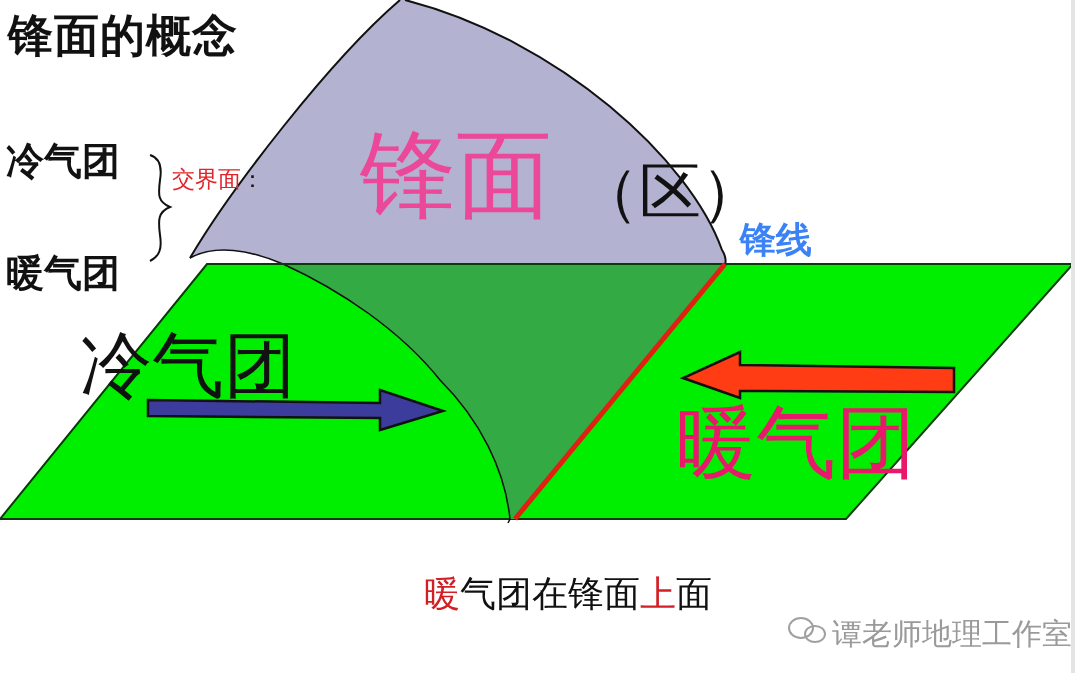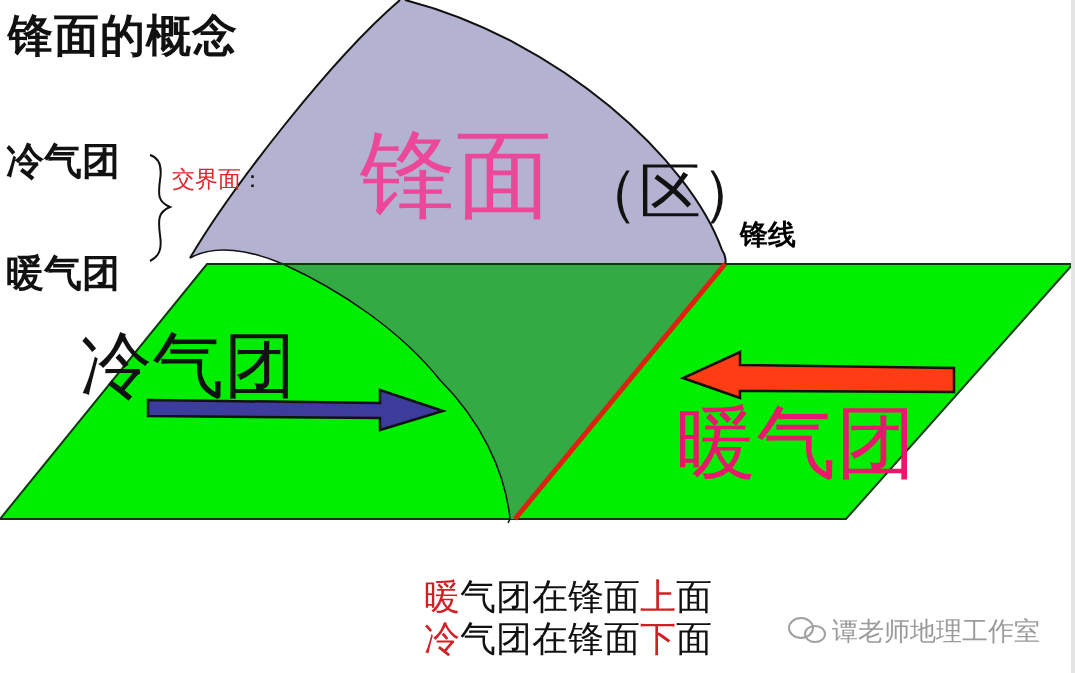--- a/index.html
+++ b/index.html
@@ -8,27 +8,27 @@
   .abs { position:absolute; white-space:nowrap; }
   svg.diagram { position:absolute; left:0; top:0; }
   .title { left:8px; top:6px; font-size:45px; font-weight:bold; color:#111; letter-spacing:1px;
            font-family: "DejaVu Sans", "Liberation Sans", sans-serif; }
   .side-label { font-size:38px; color:#111; font-weight:bold;
            font-family: "DejaVu Sans", "Liberation Sans", sans-serif; }
   .interface { font-size:23px; color:#e0242a; }
   .interface .colon { color:#111; }
   .front-big { font-size:96px; color:#ec4899; }
   .front-paren { font-size:62px; color:#111; }
-  .frontline-label { font-size:28px; color:#000000; font-weight:bold;
+  .frontline-label { font-size:36px; color:#3b82f6; font-weight:bold;
            font-family: "DejaVu Sans", "Liberation Sans", sans-serif; }
   .mass-cold { font-size:72px; color:#111; }
   .mass-warm { font-size:80px; color:#e8186a; }
   .summary { font-size:36px; color:#111; line-height:42px; }
   .summary .hl { color:#d11f25; }
-  .watermark { font-size:26px; color:#9a9a9a;
+  .watermark { font-size:30px; color:#9a9a9a;
            font-family: "DejaVu Sans", "Liberation Sans", sans-serif; }
   .right-edge { position:absolute; right:0; top:0; width:4px; height:673px; background:#e4e4e4; }
 </style>
 </head>
 <body>
 
 <svg class="diagram" width="1075" height="673" viewBox="0 0 1075 673">
 
   <polygon points="207,264 1073,264 846,519 0,519" fill="#00ee00" stroke="#0a3a0a" stroke-width="2"></polygon>
 
@@ -66,24 +66,21 @@
 </div>
 
 <div class="abs front-big" style="left:360px; top:112px;">锋面</div>
 <div class="abs front-paren" style="left:577px; top:150px;">（区）</div>
 
 <div class="abs frontline-label" style="left:740px; top:216px;">锋线</div>
 
 <div class="abs mass-cold" style="left:80px; top:318px;">冷气团</div>
 <div class="abs mass-warm" style="left:676px; top:390px;">暖气团</div>
 
-<div class="abs summary" style="left:424px; top:576px;">
+<div class="abs summary" style="left:424px; top:576px;font-family:Liberation Mono, monospace;">
   <div>
     <span class="hl">暖</span><span>气团在锋面</span><span class="hl">上</span><span>面</span>
-  </div>
-  <div>
-    <span class="hl">冷</span><span>气团在锋面</span><span class="hl">下</span><span>面</span>
   </div>
 </div>
 
 <div class="abs watermark" style="left:832px; top:614px;">谭老师地理工作室</div>
 
 <div class="right-edge"></div>
 
 </body></html>

